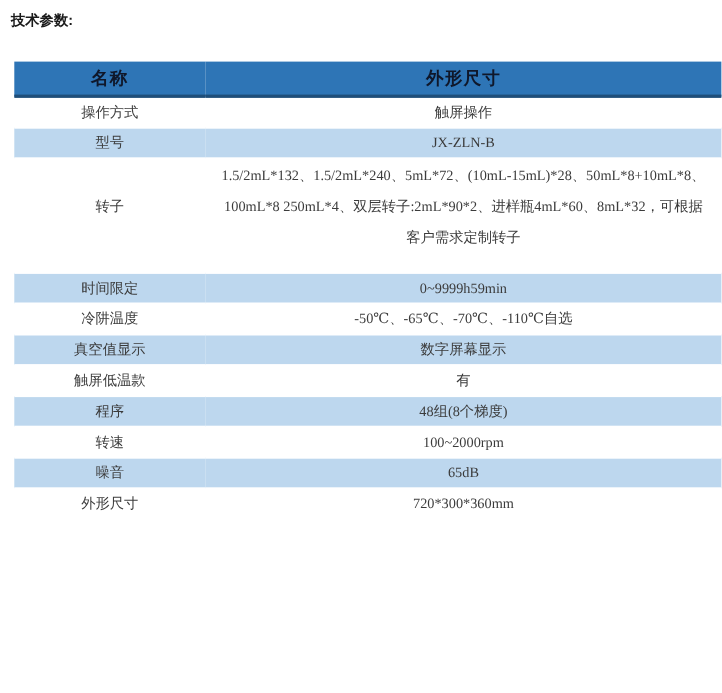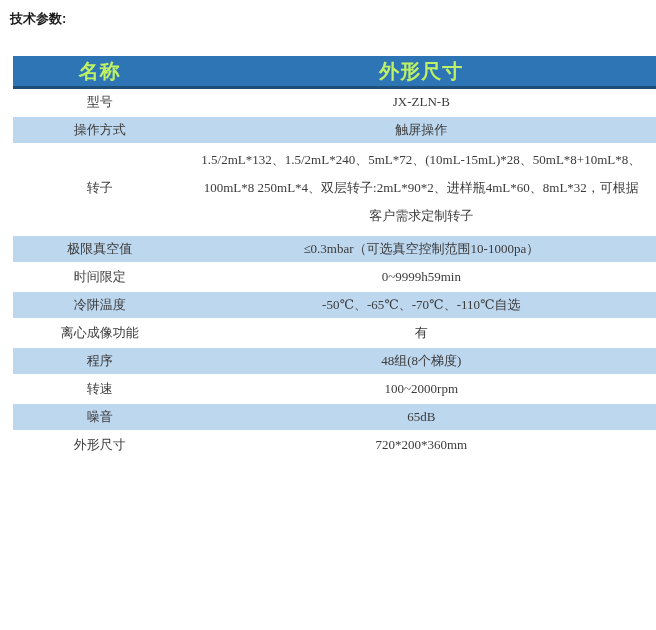--- a/index.html
+++ b/index.html
@@ -32,22 +32,22 @@
     left: 13px;
     width: 643px;
     border-collapse: collapse;
     table-layout: fixed;
     font-family: "Liberation Serif", "DejaVu Serif", serif;
   }
   table.spec-table col.c-label { width: 27%; }
   table.spec-table col.c-value { width: 73%; }
   table.spec-table th {
     background: #2E75B6;
-    color: #bef264;
-    font-size: 20px;
+    color: #0f172a;
+    font-size: 16px;
     font-weight: bold;
     height: 28px;
     text-align: center;
     vertical-align: middle;
     border-bottom: 3px solid #1F4E79;
     font-family: "Liberation Sans", "DejaVu Sans", sans-serif;
     letter-spacing: 1px;
   }
   table.spec-table td {
     font-size: 13px;
@@ -61,21 +61,21 @@
   }
   table.spec-table tbody tr:nth-child(even) td {
     background: #BDD7EE;
   }
   table.spec-table tbody tr:nth-child(odd) td {
     background: #ffffff;
   }
   table.spec-table tbody tr.multiline td {
     line-height: 28px;
     padding-top: 1px;
-    padding-bottom: 4px;
+    padding-bottom: 17px;
   }
   table.spec-table tbody tr.multiline td.value-cell {
     padding-left: 14px;
     padding-right: 14px;
   }
 </style>
 </head>
 <body>
 
 <div class="page">
@@ -88,59 +88,59 @@
       <col class="c-value">
     </colgroup>
     <thead>
       <tr>
         <th>名称</th>
         <th>外形尺寸</th>
       </tr>
     </thead>
     <tbody>
       <tr>
+        <td class="label-cell">操作方式</td>
+        <td class="value-cell">触屏操作</td>
+      </tr>
+      <tr>
         <td class="label-cell">型号</td>
         <td class="value-cell">JX-ZLN-B</td>
-      </tr>
-      <tr>
-        <td class="label-cell">操作方式</td>
-        <td class="value-cell">触屏操作</td>
       </tr>
       <tr class="multiline">
         <td class="label-cell">转子</td>
         <td class="value-cell">1.5/2mL*132、1.5/2mL*240、5mL*72、(10mL-15mL)*28、50mL*8+10mL*8、100mL*8 250mL*4、双层转子:2mL*90*2、进样瓶4mL*60、8mL*32，可根据客户需求定制转子</td>
-      </tr>
-      <tr>
-        <td class="label-cell">极限真空值</td>
-        <td class="value-cell">≤0.3mbar（可选真空控制范围10-1000pa）</td>
       </tr>
       <tr>
         <td class="label-cell">时间限定</td>
         <td class="value-cell">0~9999h59min</td>
       </tr>
       <tr>
         <td class="label-cell">冷阱温度</td>
         <td class="value-cell">-50℃、-65℃、-70℃、-110℃自选</td>
       </tr>
       <tr>
-        <td class="label-cell">离心成像功能</td>
+        <td class="label-cell">真空值显示</td>
+        <td class="value-cell">数字屏幕显示</td>
+      </tr>
+      <tr>
+        <td class="label-cell">触屏低温款</td>
         <td class="value-cell">有</td>
       </tr>
       <tr>
         <td class="label-cell">程序</td>
         <td class="value-cell">48组(8个梯度)</td>
       </tr>
       <tr>
         <td class="label-cell">转速</td>
         <td class="value-cell">100~2000rpm</td>
       </tr>
       <tr>
         <td class="label-cell">噪音</td>
         <td class="value-cell">65dB</td>
       </tr>
       <tr>
         <td class="label-cell">外形尺寸</td>
-        <td class="value-cell">720*200*360mm</td>
+        <td class="value-cell">720*300*360mm</td>
       </tr>
     </tbody>
   </table>
 
 </div>
 
 </body></html>

